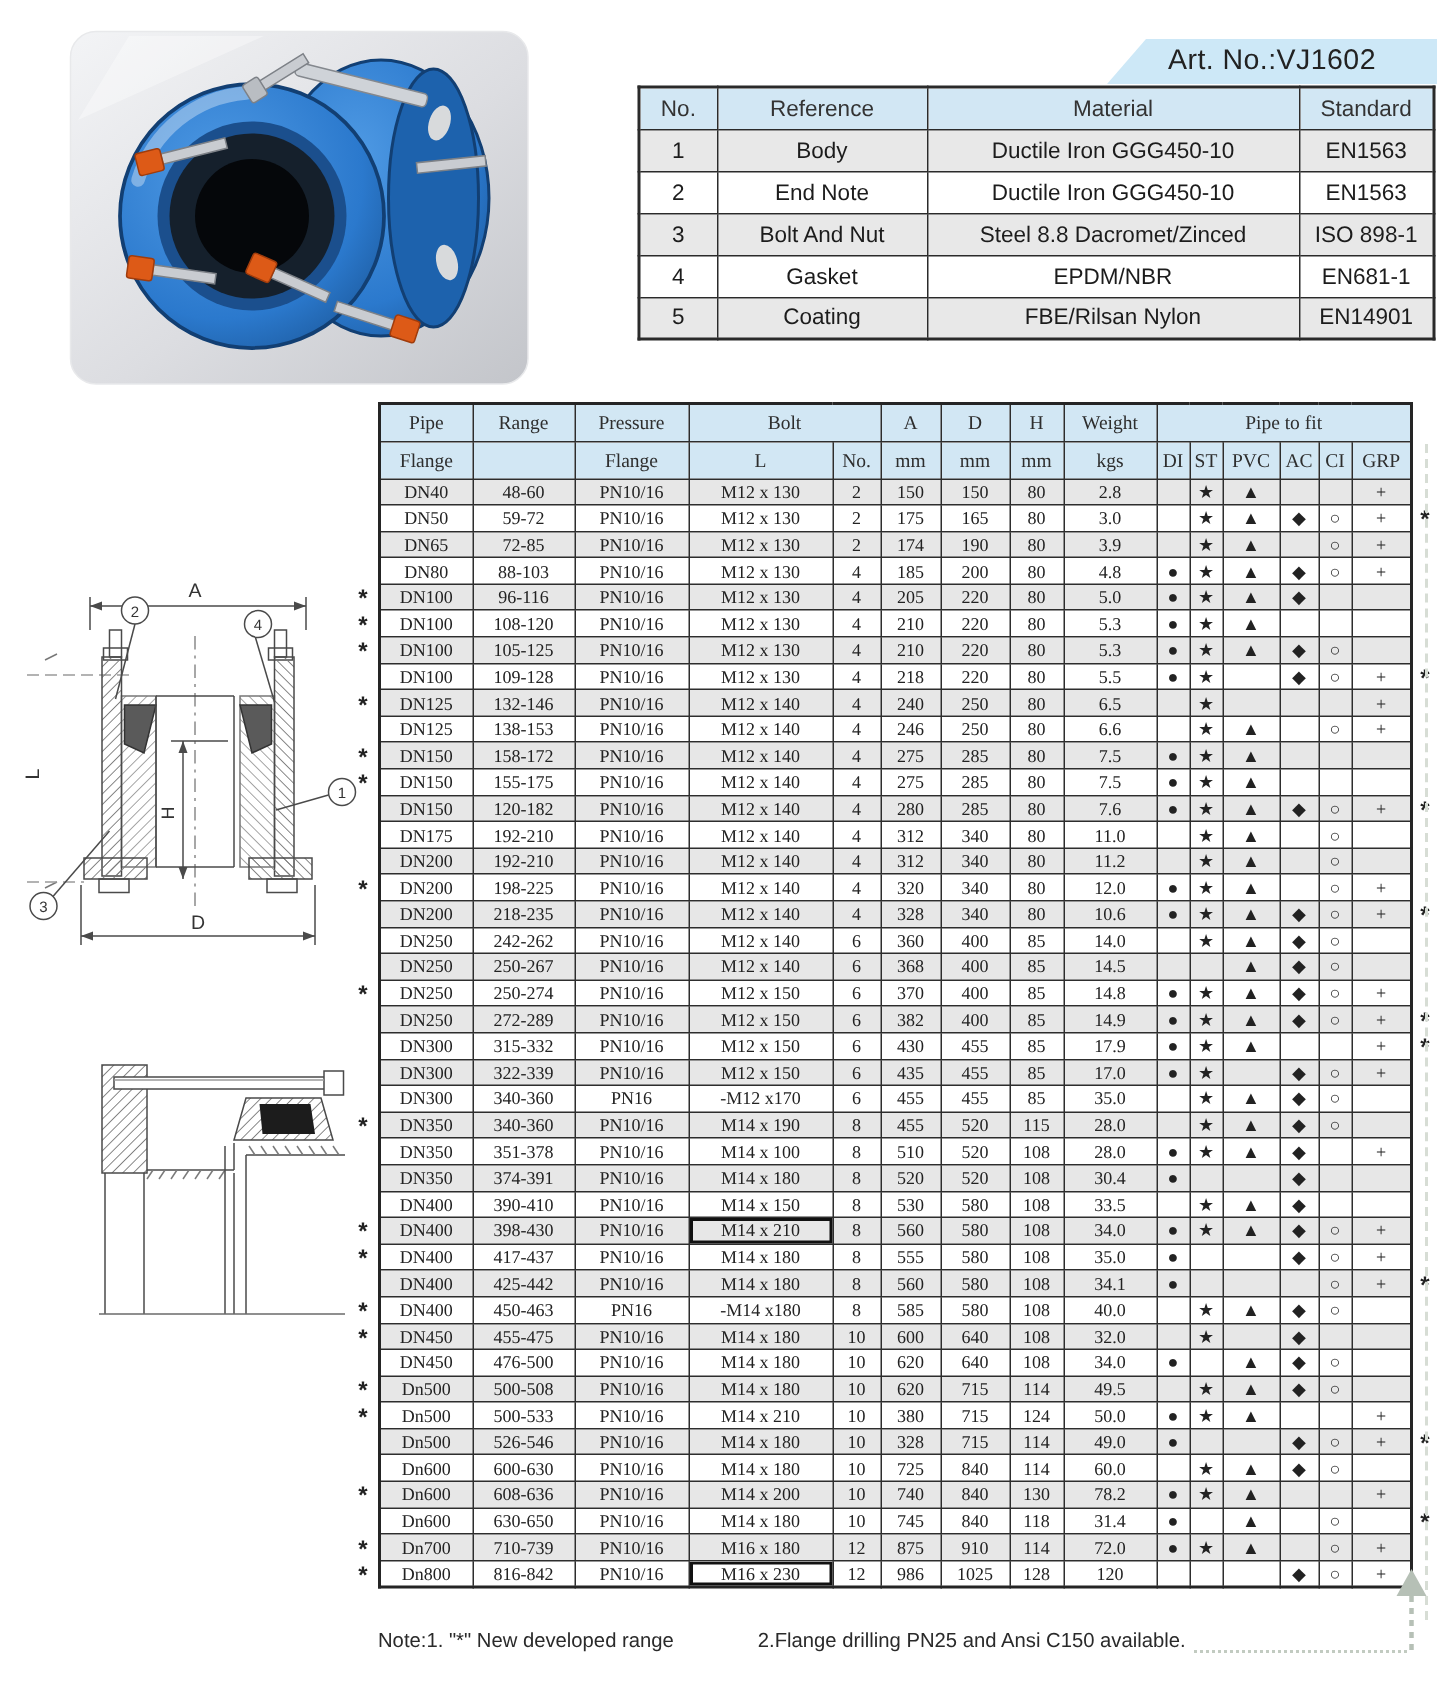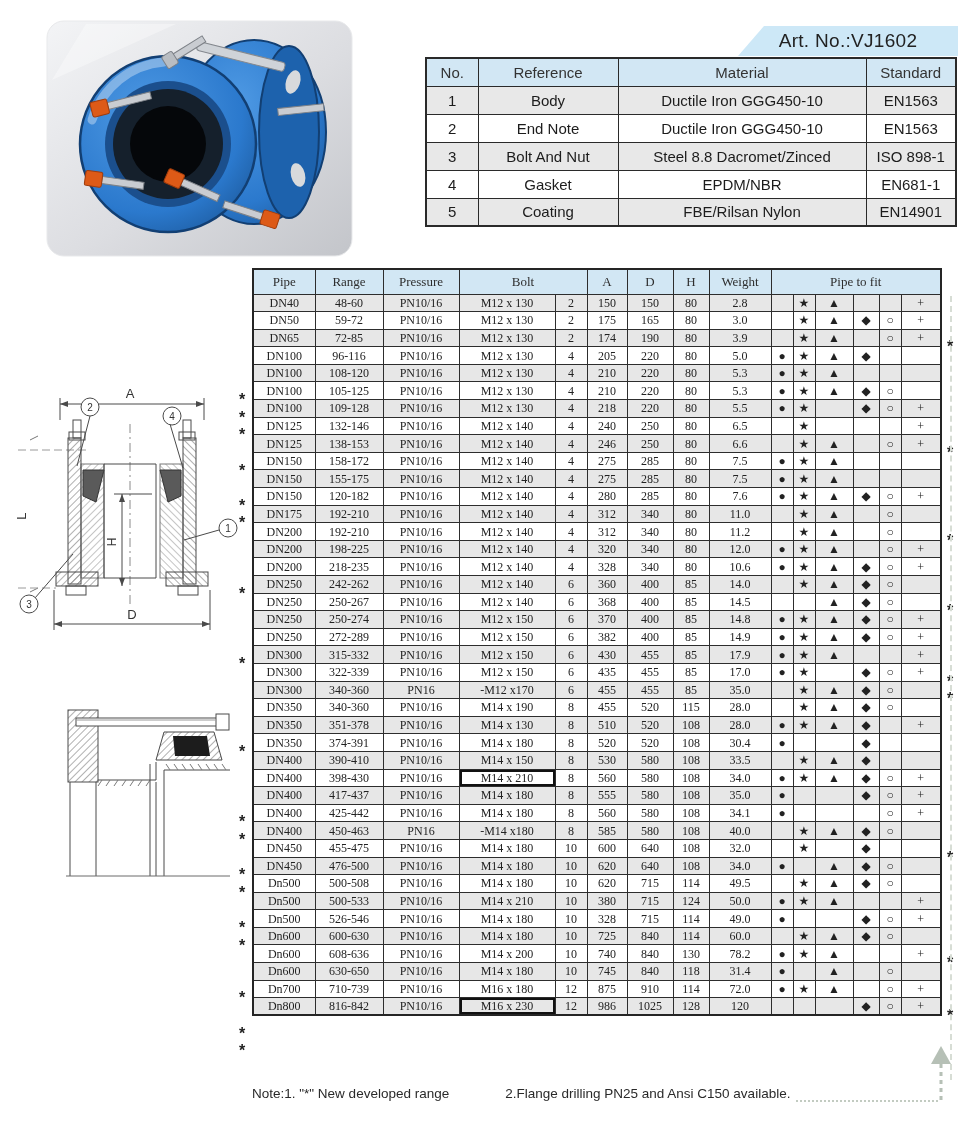--- a/index.html
+++ b/index.html
@@ -215,20 +215,37 @@
         <th>Pipe</th>
         <th>Range</th>
         <th>Pressure</th>
         <th colspan="2">Bolt</th>
         <th>A</th>
         <th>D</th>
         <th>H</th>
         <th>Weight</th>
         <th colspan="6">Pipe to fit</th>
       </tr>
+      <tr>
+        <th>Flange</th>
+        <th></th>
+        <th>Flange</th>
+        <th>L</th>
+        <th>No.</th>
+        <th>mm</th>
+        <th>mm</th>
+        <th>mm</th>
+        <th>kgs</th>
+        <th>DI</th>
+        <th>ST</th>
+        <th>PVC</th>
+        <th>AC</th>
+        <th>CI</th>
+        <th>GRP</th>
+      </tr>
     </thead>
     <tbody>
         <tr>
           <td>DN40</td>
           <td>48-60</td>
           <td>PN10/16</td>
           <td>M12 x 130</td>
           <td>2</td>
           <td>150</td>
           <td>150</td>
@@ -265,20 +282,37 @@
           <td>M12 x 130</td>
           <td>2</td>
           <td>174</td>
           <td>190</td>
           <td>80</td>
           <td>3.9</td>
           <td class="sym"></td>
           <td class="sym">★</td>
           <td class="sym">▲</td>
           <td class="sym"></td>
+          <td class="sym">○</td>
+          <td class="sym">+</td>
+        </tr>
+        <tr>
+          <td>DN80</td>
+          <td>88-103</td>
+          <td>PN10/16</td>
+          <td>M12 x 130</td>
+          <td>4</td>
+          <td>185</td>
+          <td>200</td>
+          <td>80</td>
+          <td>4.8</td>
+          <td class="sym">●</td>
+          <td class="sym">★</td>
+          <td class="sym">▲</td>
+          <td class="sym">◆</td>
           <td class="sym">○</td>
           <td class="sym">+</td>
         </tr>
         <tr>
           <td>DN100</td>
           <td>96-116</td>
           <td>PN10/16</td>
           <td>M12 x 130</td>
           <td>4</td>
           <td>205</td>
@@ -629,21 +663,21 @@
           <td class="sym">★</td>
           <td class="sym">▲</td>
           <td class="sym">◆</td>
           <td class="sym">○</td>
           <td class="sym"></td>
         </tr>
         <tr>
           <td>DN350</td>
           <td>351-378</td>
           <td>PN10/16</td>
-          <td>M14 x 130</td>
+          <td>M14 x 100</td>
           <td>8</td>
           <td>510</td>
           <td>520</td>
           <td>108</td>
           <td>28.0</td>
           <td class="sym">●</td>
           <td class="sym">★</td>
           <td class="sym">▲</td>
           <td class="sym">◆</td>
           <td class="sym"></td>

